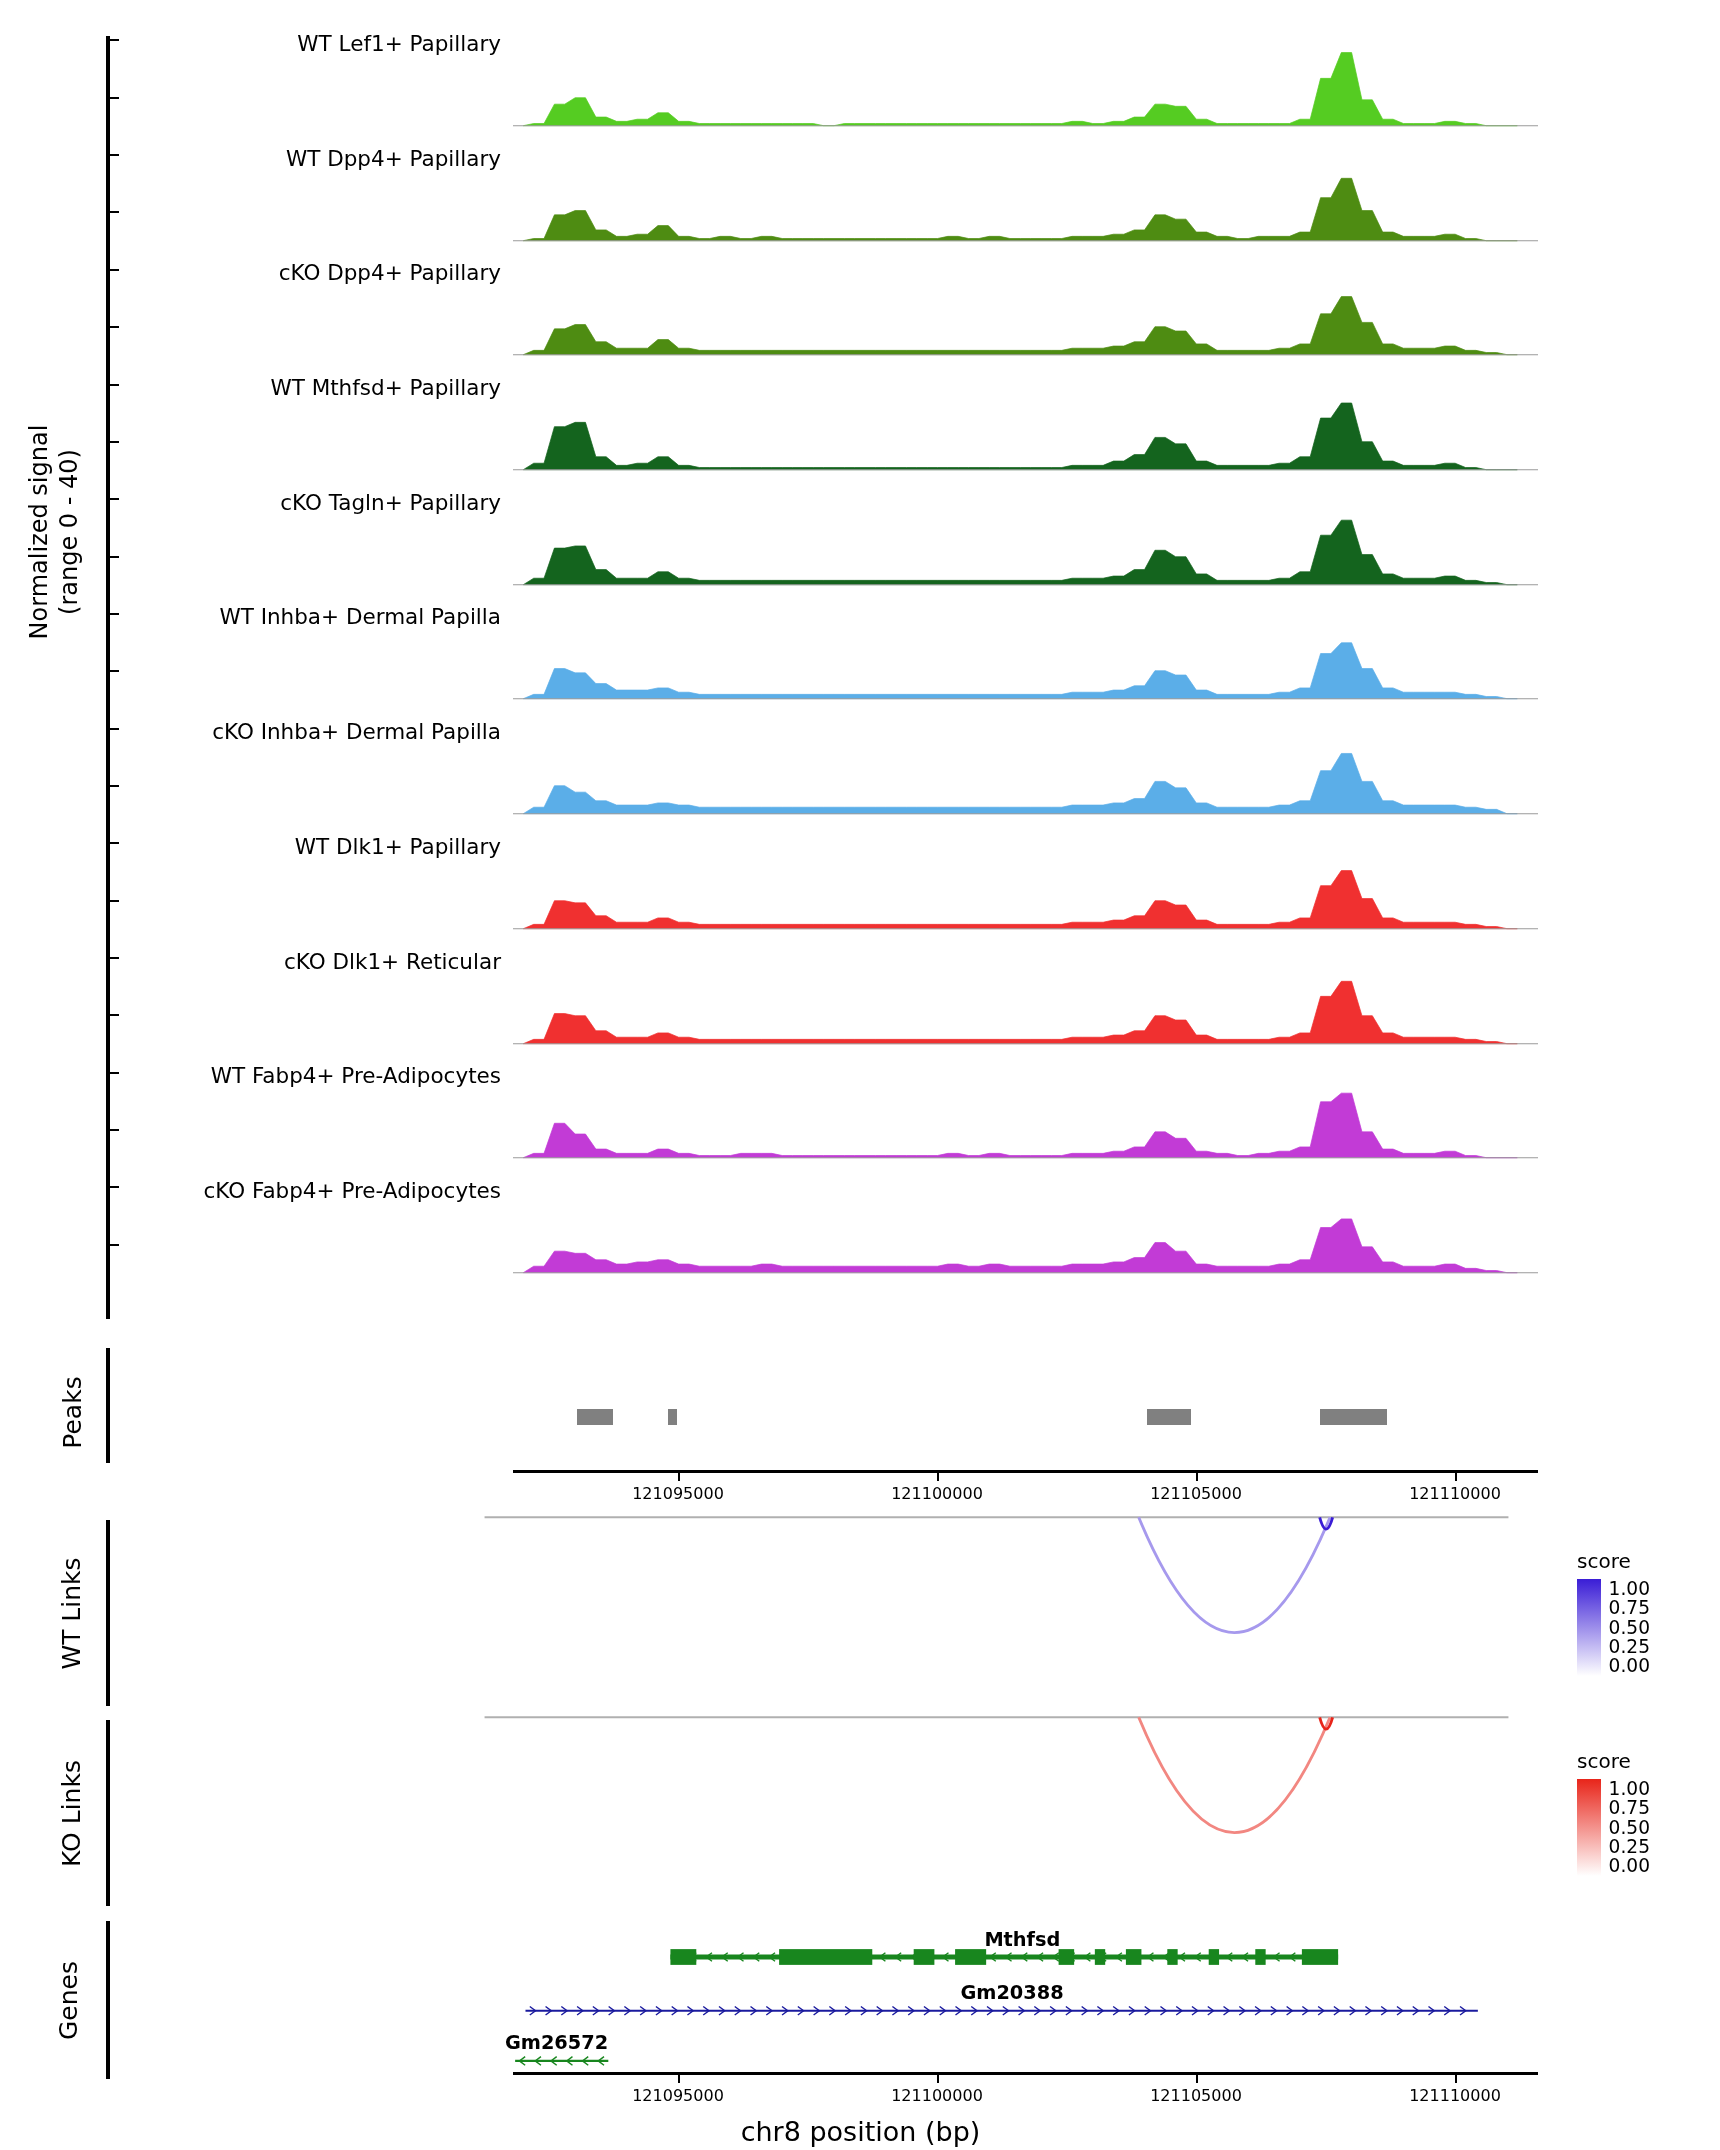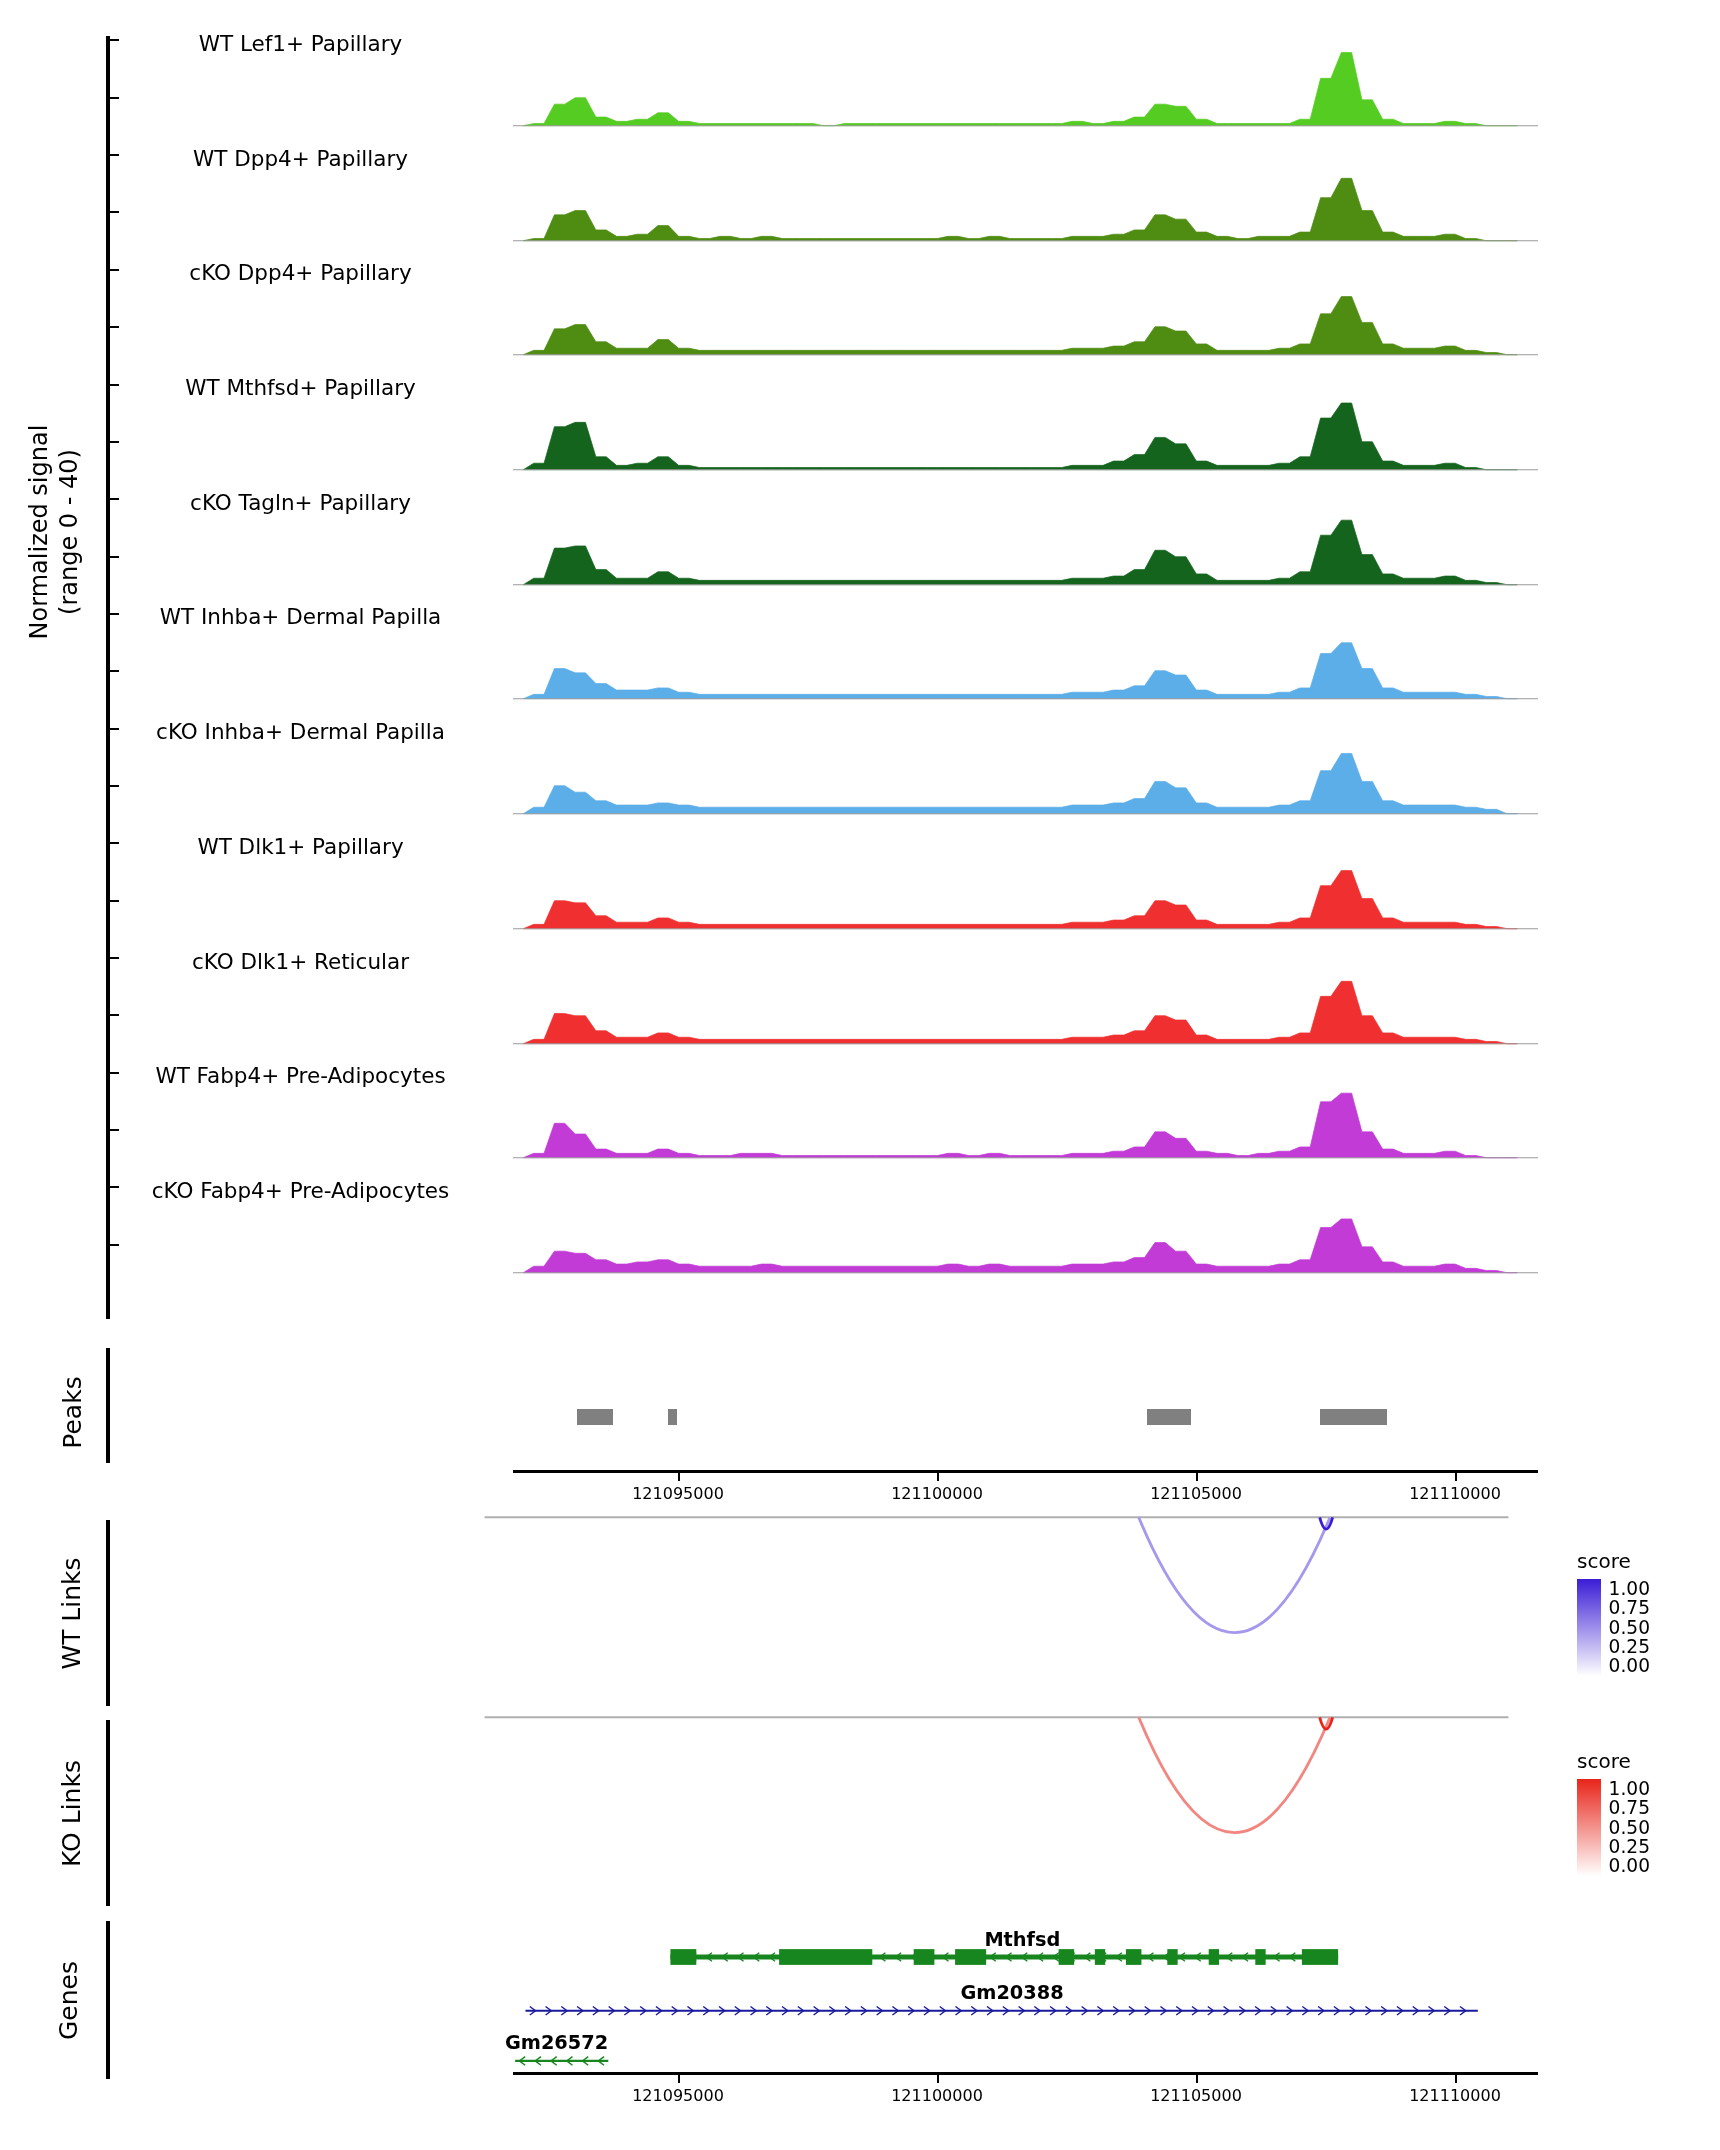--- a/index.html
+++ b/index.html
@@ -55,21 +55,21 @@
   .track-row {
     position: absolute;
     left: 0;
     width: 1721px;
     height: 115px;
   }
   .track-label {
     position: absolute;
     left: 100px;
     width: 401px;
-    text-align: center;
+    text-align: right;
     font-size: 21.5px;
     top: 13px;
     white-space: nowrap;
   }
   .track-canvas {
     position: absolute;
     left: 513px;
     top: 0;
     width: 1025px;
     height: 115px;
@@ -468,20 +468,21 @@
           <path d="M 101.33333333333334 199 L 93.33333333333334 205 L 101.33333333333334 211" fill="none" stroke="#18861E" stroke-width="2"></path>
           <path d="M 123.33333333333334 199 L 115.33333333333334 205 L 123.33333333333334 211" fill="none" stroke="#18861E" stroke-width="2"></path>
           <path d="M 145.33333333333334 199 L 137.33333333333334 205 L 145.33333333333334 211" fill="none" stroke="#18861E" stroke-width="2"></path>
           <path d="M 167.33333333333334 199 L 159.33333333333334 205 L 167.33333333333334 211" fill="none" stroke="#18861E" stroke-width="2"></path>
           <text x="101.11111111111111" y="189" text-anchor="middle" font-size="27" font-family="&quot;DejaVu Sans&quot;, sans-serif" fill="#000">Gm26572</text>
         </svg></div>
   </div>
 
   <div id="bp-axis-bottom" style="position:absolute; left:0; top:2072px; width:1721px; height:79px;">
     <div class="bp-axis-line" style="top:0;"></div>
+    <div class="xaxis-title" style="left:0; top:44px; text-align:center;">chr8 position (bp)</div>
   <div class="bp-tick" style="left: 678px; top: 2.9px;"></div>
       <div class="bp-tick-label" style="left: 678px; top: 14.3px;">121095000</div>
       <div class="bp-tick" style="left: 937px; top: 2.9px;"></div>
       <div class="bp-tick-label" style="left: 937px; top: 14.3px;">121100000</div>
       <div class="bp-tick" style="left: 1196px; top: 2.9px;"></div>
       <div class="bp-tick-label" style="left: 1196px; top: 14.3px;">121105000</div>
       <div class="bp-tick" style="left: 1455px; top: 2.9px;"></div>
       <div class="bp-tick-label" style="left: 1455px; top: 14.3px;">121110000</div>
     </div>
 

